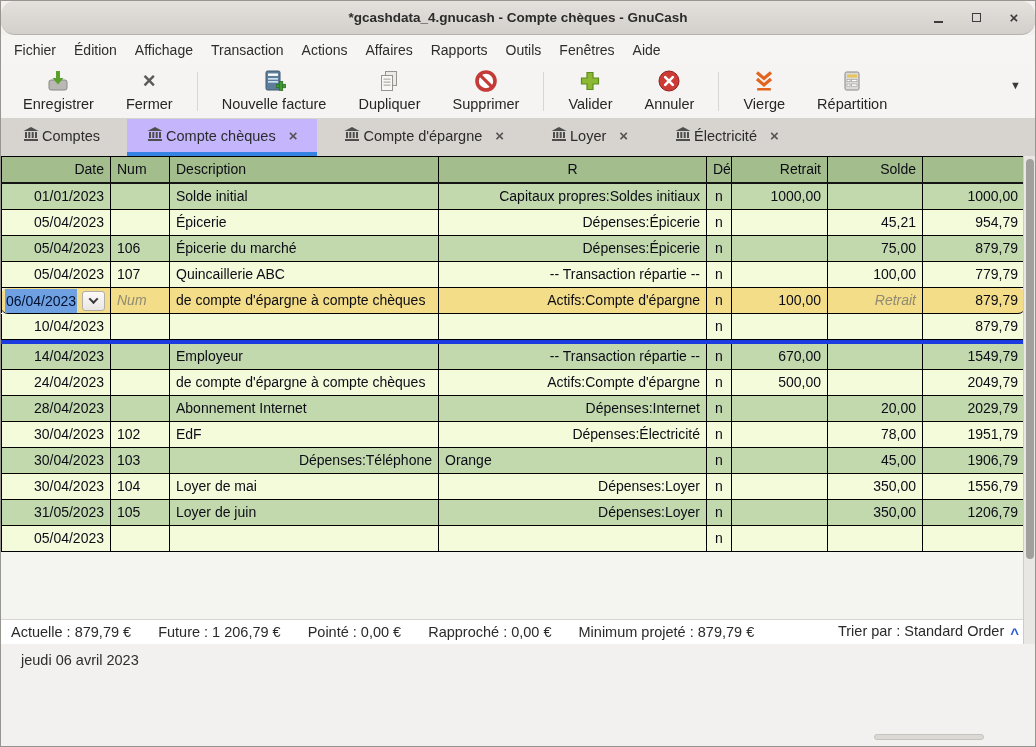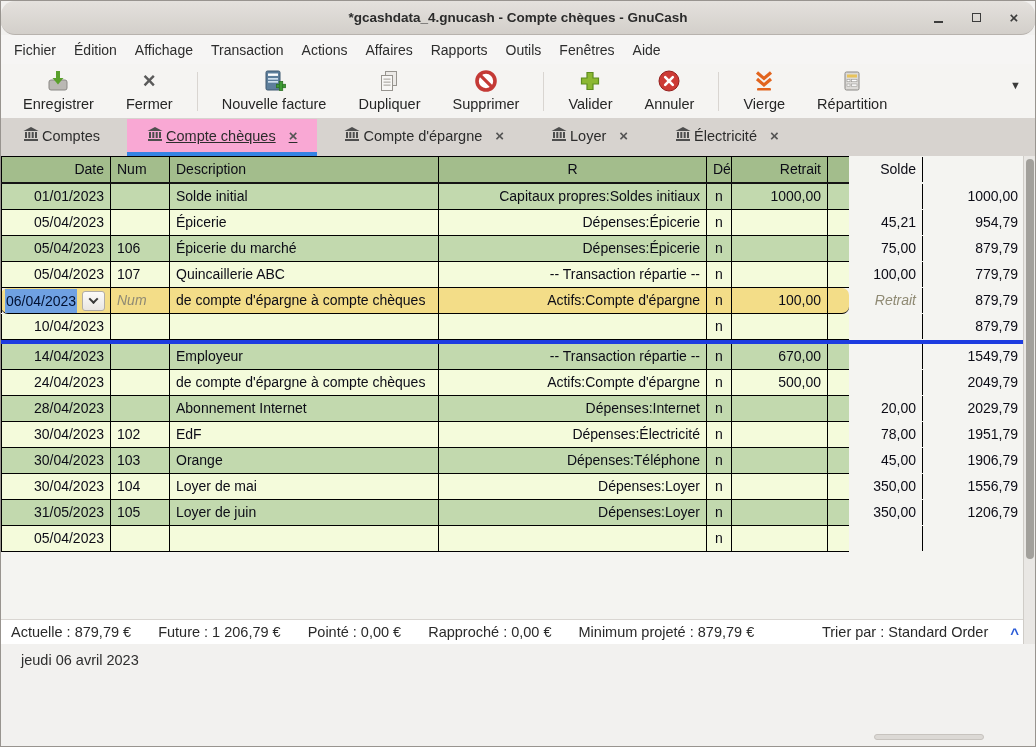--- a/index.html
+++ b/index.html
@@ -64,29 +64,29 @@
     background:#d7d3cf;
     display:flex; align-items:stretch;
     padding-left:2px; gap:7px;
   }
   .tab{
     display:flex; align-items:center; gap:3px;
     padding:0 20px;
     font-size:14.5px; color:#2c2c2c;
     border-bottom:4px solid transparent;
   }
-  .tab.active{ background:#f9a8d4; border-bottom-color:#3584e4;text-decoration:underline; }
+  .tab.active{ background:#c4b5fd; border-bottom-color:#3584e4; }
   .tab-close{ font-size:15px; font-weight:bold; color:#555; margin-left:10px; line-height:1; }
 
   
   .register{ flex:0 0 auto; background:#f4f4f1; }
   .rhead,.rrow{
     display:grid;
     grid-template-columns:110px 59px 269px 268px 25px 96px 95px 102px;
-    width:848px;
+    width:1024px;
   }
   .rhead{ background:#a3bd8c; border-top:1px solid #000; border-bottom:2px solid #151515; }
   .rhead .cell{ height:25px; }
   .cell{
     height:25px; line-height:24px;
     padding:0 6px;
     border-right:1px solid #000;
     font-size:14px; color:#0c0c16;
     white-space:nowrap; overflow:hidden;
   }
@@ -119,21 +119,21 @@
 
   
   .statusbar{
     height:25px; flex:0 0 25px;
     background:#ffffff; border-top:1px solid #d9d6d2;
     display:flex; align-items:center;
     padding:0 10px;
     font-size:14.5px; color:#2a2a2a;
   }
   .st-item{ margin-right:27px; white-space:nowrap; }
-  .st-sort{ margin-left:auto; margin-right:6px; display:flex; align-items:center; gap:22px; white-space:nowrap; }
+  .st-sort{ margin-left:auto; margin-right:6px; display:flex; align-items:flex-start; gap:6px; white-space:nowrap; }
   .sort-chev{ color:#2a5bd7; font-weight:bold; font-size:15px; transform:translateY(2px); }
 
   
   .footer{
     flex:1 1 36px; background:#f2f1ef; position:relative;
     padding:8px 8px 0 20px; font-size:14.5px; color:#2e2e2e;
   }
   .progress{
     position:absolute; right:51px; bottom:6px;
     width:110px; height:6px;
@@ -439,22 +439,22 @@
         <div class="cell a-l">EdF</div>
         <div class="cell a-r">Dépenses:Électricité</div>
         <div class="cell a-c">n</div>
         <div class="cell a-r"></div>
         <div class="cell a-r">78,00</div>
         <div class="cell a-r">1951,79</div>
       </div>
       <div class="rrow green">
         <div class="cell a-r">30/04/2023</div>
         <div class="cell a-l">103</div>
+        <div class="cell a-r">Dépenses:Téléphone</div>
         <div class="cell a-l">Orange</div>
-        <div class="cell a-r">Dépenses:Téléphone</div>
         <div class="cell a-c">n</div>
         <div class="cell a-r"></div>
         <div class="cell a-r">45,00</div>
         <div class="cell a-r">1906,79</div>
       </div>
       <div class="rrow yellow">
         <div class="cell a-r">30/04/2023</div>
         <div class="cell a-l">104</div>
         <div class="cell a-l">Loyer de mai</div>
         <div class="cell a-r">Dépenses:Loyer</div>

